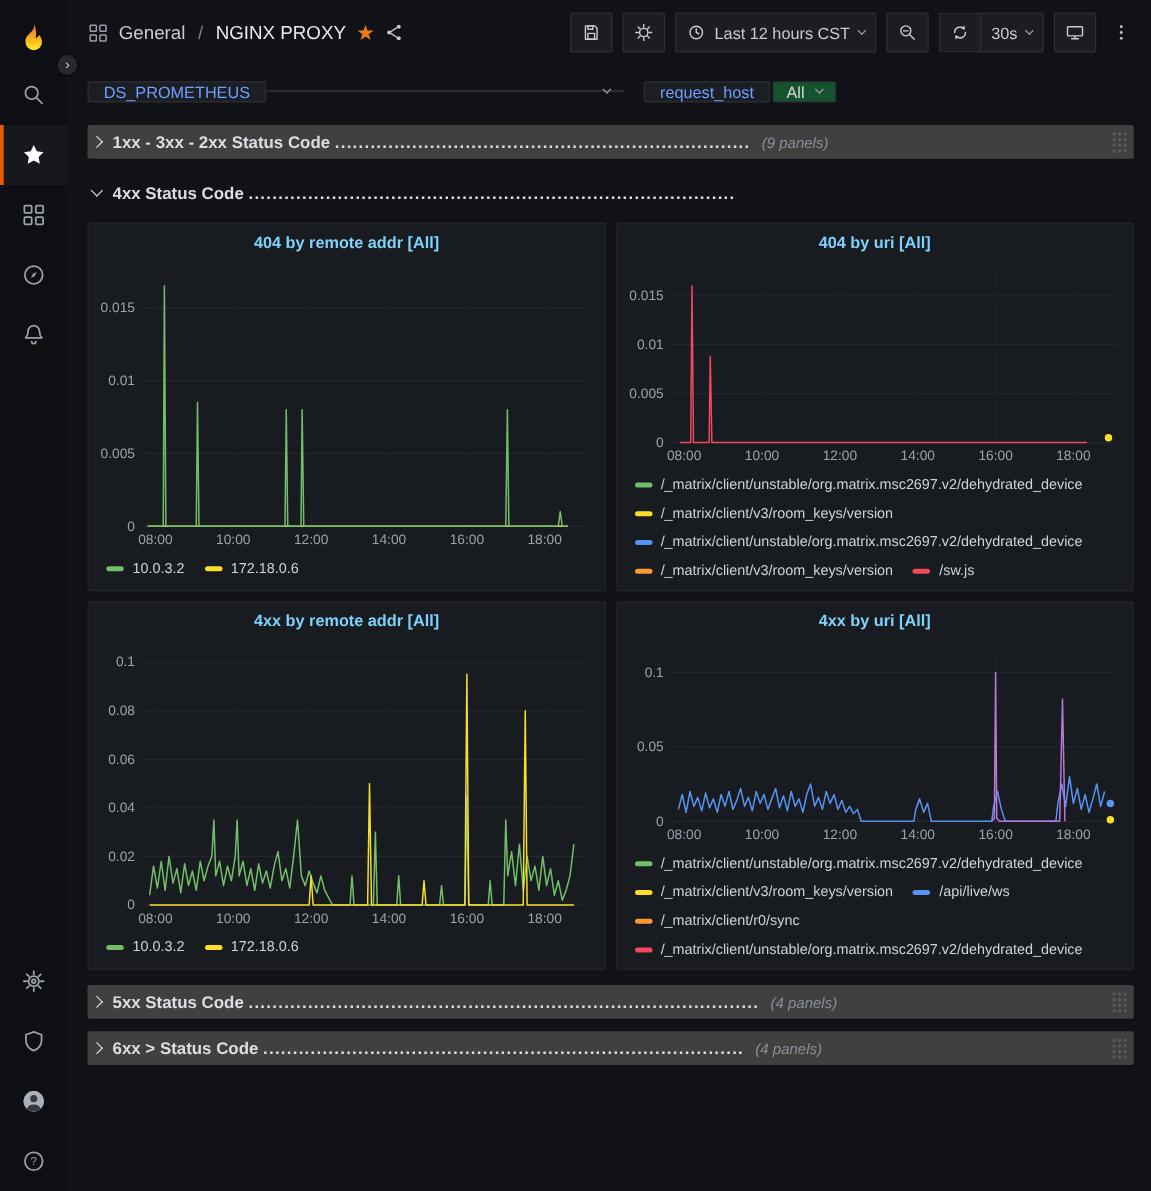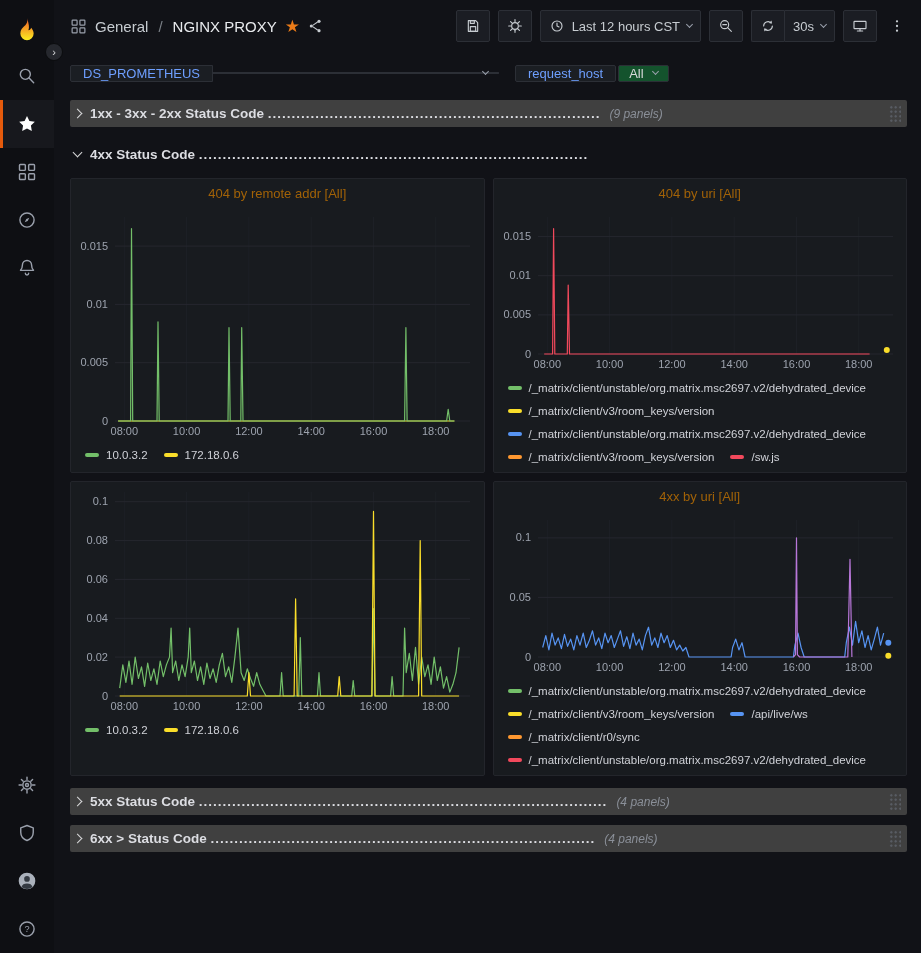--- a/index.html
+++ b/index.html
@@ -50,21 +50,21 @@
   .chev.right{transform:rotate(-45deg)}
   .chev.down{transform:rotate(45deg);margin-top:-4px}
   .row-title{font-weight:700;font-size:13.5px;color:#dcdde2;white-space:nowrap;overflow:hidden}
   .row-title .dots{font-weight:700;letter-spacing:1px}
   .row-count{font-style:italic;color:#8a8f98;font-size:12px;white-space:nowrap}
   .row-spacer{flex:1}
   .drag-dots{width:12px;height:17px;background:radial-gradient(circle,#5a5e66 1.1px,transparent 1.3px);background-size:4.5px 4.5px;cursor:grab;flex:0 0 auto}
 
   .panel-grid{display:grid;grid-template-columns:1fr 1fr;gap:8px;margin:4px 0 12px 0}
   .panel{height:295px;background:#181b1f;border:1px solid #23252b;border-radius:2px;display:flex;flex-direction:column;overflow:hidden}
-  .panel-title{height:28px;display:flex;align-items:center;justify-content:center;font-size:13px;font-weight:400;color:#a16207;cursor:pointer;flex:0 0 28px}
+  .panel-title{height:28px;display:flex;align-items:center;justify-content:center;font-size:13px;font-weight:700;color:#7dd3fc;cursor:pointer;flex:0 0 28px}
   .chart{width:100%}
   .chart-tall{height:232px;flex:0 0 232px}
   .chart-short{height:165px;flex:0 0 165px}
   .chart text{font-family:"Liberation Sans",sans-serif;font-size:11px;fill:#9da3ae}
   .chart line.gh{stroke:#25272e;stroke-width:1}
   .chart line.gv{stroke:#1d2026;stroke-width:1}
   .legend{flex:1;display:flex;flex-wrap:wrap;align-content:flex-start;column-gap:16px;padding:4px 10px 0 14px;overflow:hidden}
   .legend-item{display:flex;align-items:center;gap:7px;height:23px;cursor:pointer;white-space:nowrap}
   .swatch{width:14px;height:4px;border-radius:2px;flex:0 0 auto}
   .legend-label{font-size:11.5px;color:#d0d2d8}
@@ -361,20 +361,21 @@
                 <span class="swatch" style="background: rgb(255, 152, 48);"></span>
                 <span class="legend-label">/_matrix/client/v3/room_keys/version</span>
               </div>
               <div class="legend-item">
                 <span class="swatch" style="background: rgb(242, 73, 92);"></span>
                 <span class="legend-label">/sw.js</span>
               </div>
             </div>
         </div>
         <div class="panel">
+          <div class="panel-title">4xx by remote addr [All]</div>
           <div class="chart chart-tall"><svg width="413" height="232">
                 <line class="gv" x1="53.3" y1="10" x2="53.3" y2="214"></line>
                 <line class="gv" x1="115.6" y1="10" x2="115.6" y2="214"></line>
                 <line class="gv" x1="177.9" y1="10" x2="177.9" y2="214"></line>
                 <line class="gv" x1="240.2" y1="10" x2="240.2" y2="214"></line>
                 <line class="gv" x1="302.5" y1="10" x2="302.5" y2="214"></line>
                 <line class="gv" x1="364.7" y1="10" x2="364.7" y2="214"></line>
                 <line class="gh" x1="44" y1="214.0" x2="399" y2="214.0"></line>
                 <text x="37" y="217.5" text-anchor="end">0</text>
                 <line class="gh" x1="44" y1="175.1" x2="399" y2="175.1"></line>

